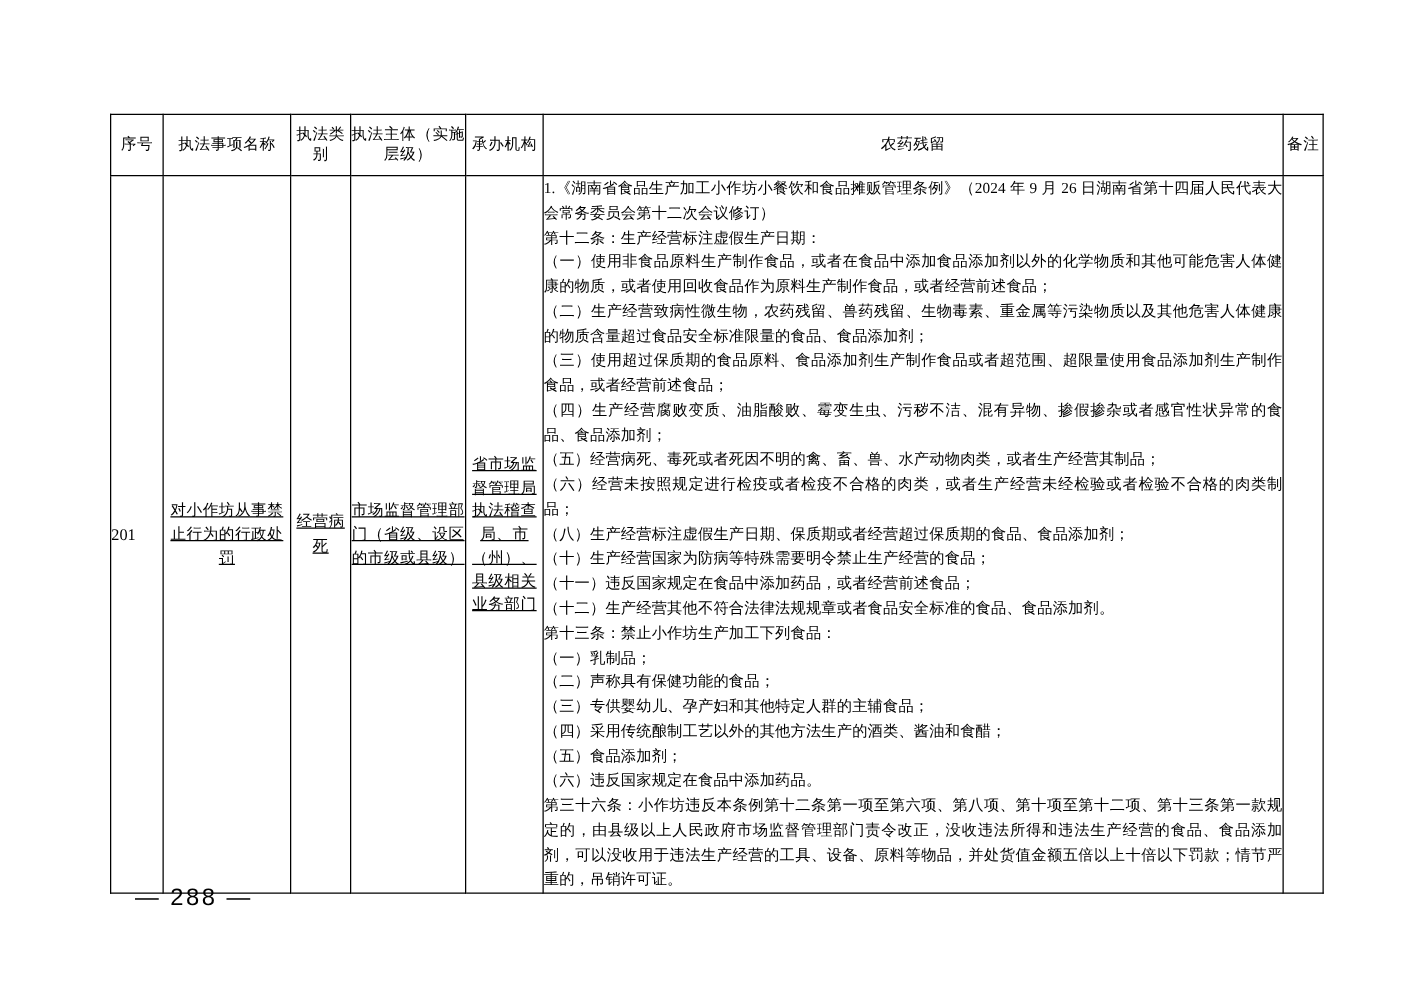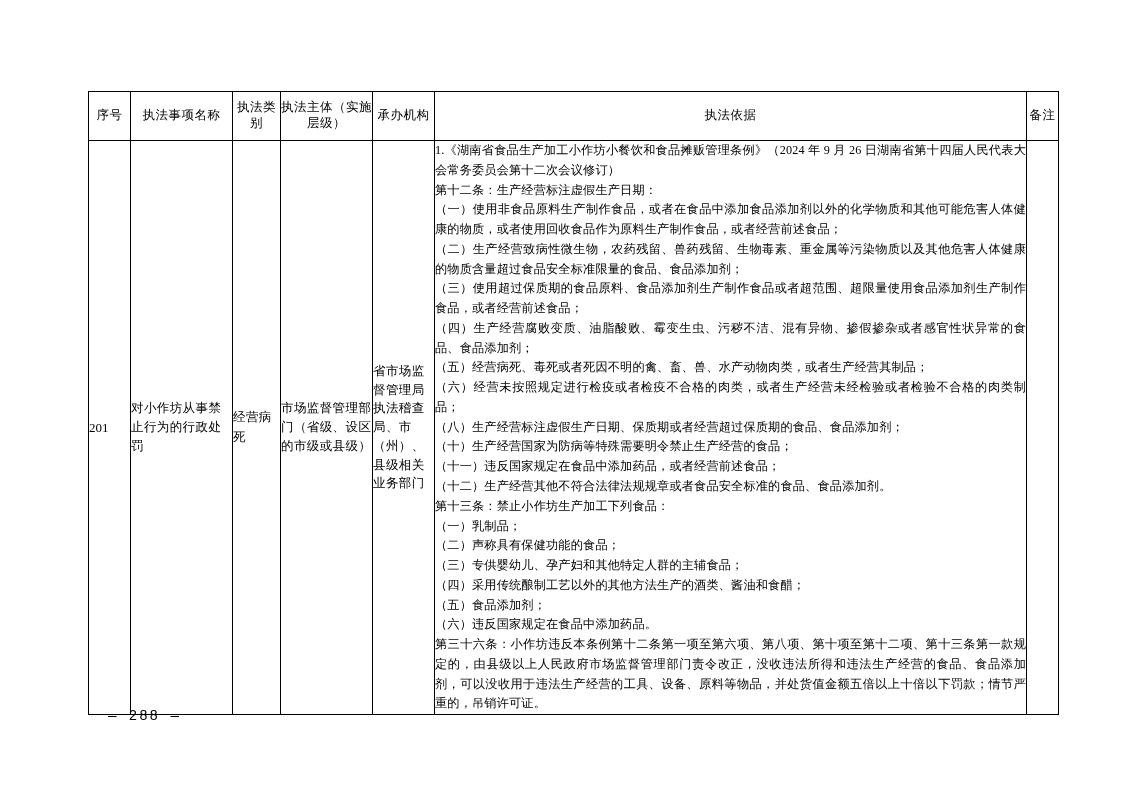--- a/index.html
+++ b/index.html
@@ -53,26 +53,27 @@
   col.c-org   { width: 62px; }
   col.c-basis { width: 592px; }
   col.c-note  { width: 32px; }
 
   td.cell-seq {
     text-align: left;
     font-size: 13px;
     vertical-align: middle;
   }
   td.cell-name, td.cell-type, td.cell-subj, td.cell-org {
-    text-align: left;
+    text-align: center;
     font-size: 12.5px;
     line-height: 1.55;
     letter-spacing: 0.4px;
     vertical-align: middle;
     padding: 2px 3px;
+    text-decoration: underline;
   }
   td.cell-org {
     font-size: 12.5px;
     line-height: 1.5;
   }
   td.cell-basis {
     vertical-align: top;
     padding: 8px 10px 10px 10px;
     font-size: 12.2px;
     line-height: 1.62;
@@ -83,23 +84,23 @@
     vertical-align: middle;
   }
   .basis-line {
     display: block;
     text-indent: 0;
   }
   .page-number {
     position: absolute;
     left: 96px;
     top: 708px;
-    font-size: 14px;
+    font-size: 19px;
     letter-spacing: 2px;
-    font-family: Liberation Mono, monospace;
+    font-family: Liberation Sans, sans-serif;
   }
 </style>
 </head>
 <body>
 
 <div class="page">
 
   <table class="doc-table">
     <colgroup>
       <col class="c-seq">
@@ -121,21 +122,21 @@
         <th>
           <span class="hd">执法类别</span>
         </th>
         <th>
           <span class="hd">执法主体（实施层级）</span>
         </th>
         <th>
           <span class="hd">承办机构</span>
         </th>
         <th>
-          <span class="hd">执法依据</span>
+          <span class="hd">农药残留</span>
         </th>
         <th class="hdr-note">
           <span class="hd">备注</span>
         </th>
       </tr>
     </thead>
     <tbody>
       <tr>
         <td class="cell-seq">201</td>
         <td class="cell-name">对小作坊从事禁止行为的行政处罚</td>

